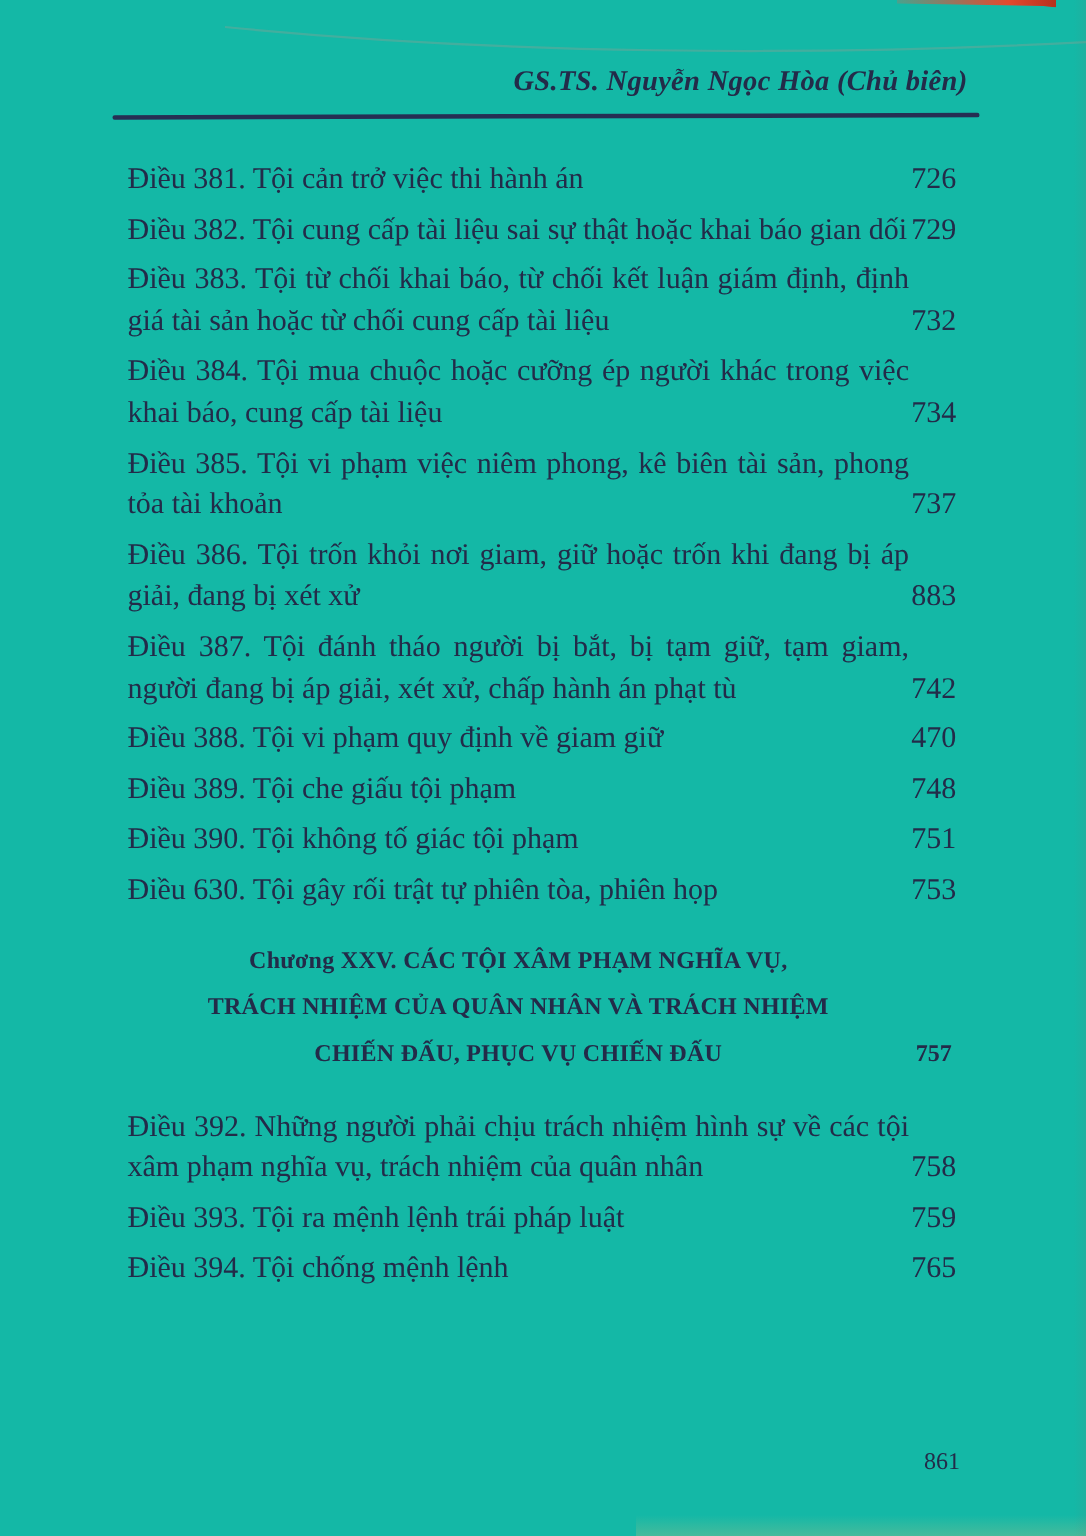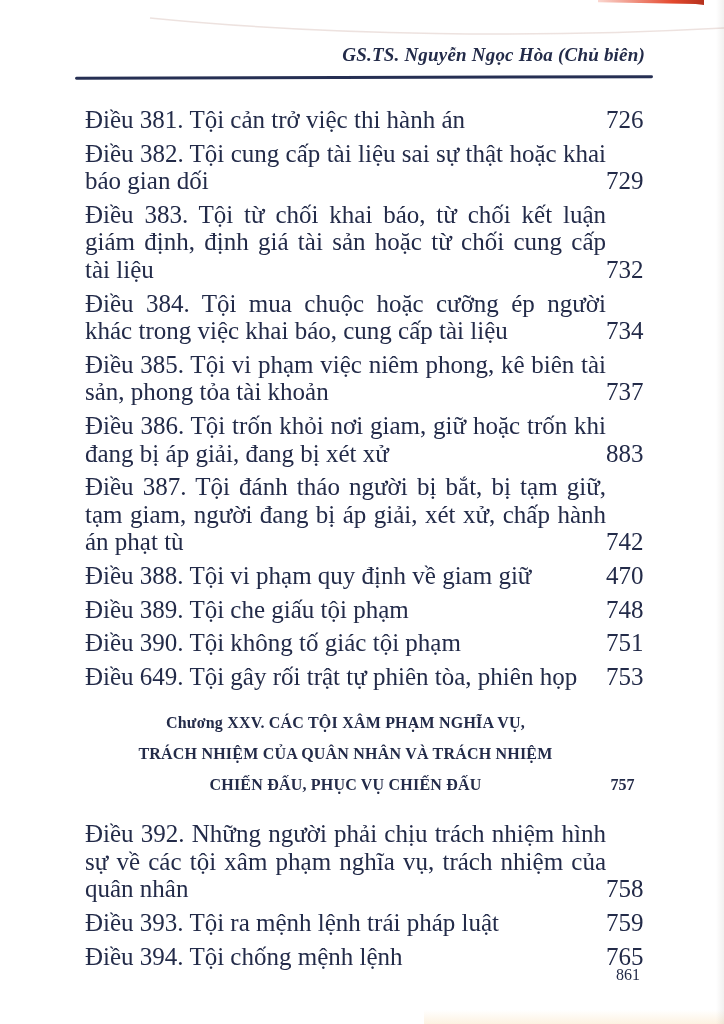--- a/index.html
+++ b/index.html
@@ -5,21 +5,21 @@
   html, body {
     margin: 0;
     padding: 0;
     background: #e9e9e9;
   }
   .page {
     position: relative;
     width: 724px;
     height: 1024px;
     margin: 0 auto;
-    background: #ffffff;
+    background: #14b8a6;
     overflow: hidden;
     font-family: "Liberation Serif", "DejaVu Serif", serif;
     color: #232b49;
   }
   
   .scan-curve {
     position: absolute;
     top: 0; left: 0;
     width: 724px; height: 60px;
     pointer-events: none;
@@ -73,21 +73,21 @@
   }
   .toc {
     position: absolute;
     top: 106px;
     left: 85px;
     width: 554px;
   }
   .entry {
     display: flex;
     margin-bottom: 6px;
-    font-size: 25px;
+    font-size: 20px;
     line-height: 27.6px;
   }
   .entry-title {
     width: 521px;
     text-align: justify;
   }
   .page-num {
     flex: 1;
     min-width: 0;
     text-align: center;
@@ -174,21 +174,21 @@
     <div class="entry-title">Điều 389. Tội che giấu tội phạm</div>
     <div class="page-num">748</div>
   </div>
 
   <div class="entry">
     <div class="entry-title">Điều 390. Tội không tố giác tội phạm</div>
     <div class="page-num">751</div>
   </div>
 
   <div class="entry">
-    <div class="entry-title">Điều 649. Tội gây rối trật tự phiên tòa, phiên họp</div>
+    <div class="entry-title">Điều 630. Tội gây rối trật tự phiên tòa, phiên họp</div>
     <div class="page-num">753</div>
   </div>
 </div>
 
     <div class="entry chapter">
       <div class="chapter-lines">
         <div>Chương XXV. CÁC TỘI XÂM PHẠM NGHĨA VỤ,</div>
         <div>TRÁCH NHIỆM CỦA QUÂN NHÂN VÀ TRÁCH NHIỆM</div>
         <div>CHIẾN ĐẤU, PHỤC VỤ CHIẾN ĐẤU</div>
       </div>

